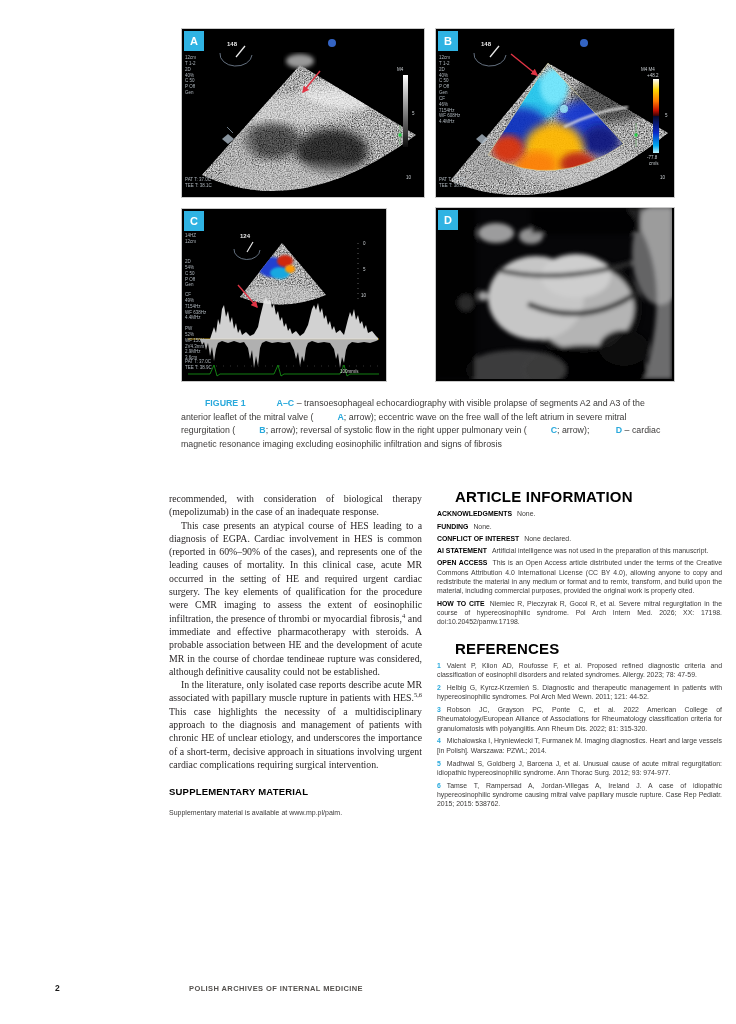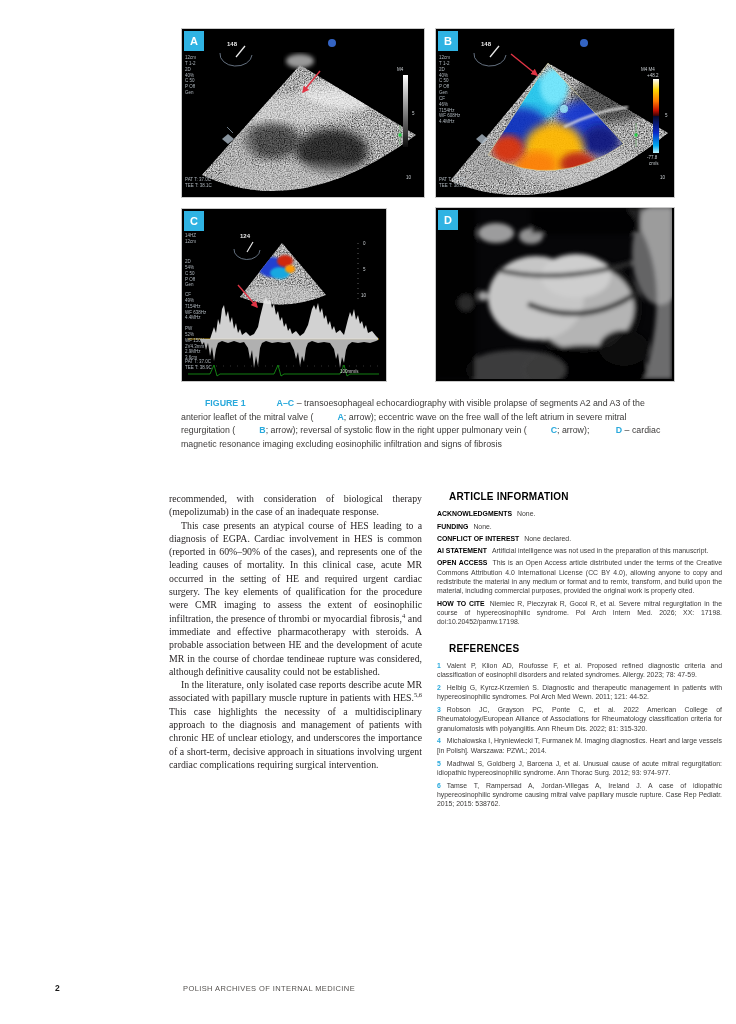--- a/index.html
+++ b/index.html
@@ -30,30 +30,30 @@
             font-size:9.8px;line-height:13.3px;color:#231f20;text-align:justify;}
   .col-left p{margin:0;}
   .col-left p.indent{text-indent:12px;}
   .col-left sup{font-size:6.5px;line-height:0;}
   .supp{margin-top:14px;font-family:"Liberation Sans",sans-serif;text-align:left;}
   .supp h3{margin:0 0 7px 0;font-size:9.5px;letter-spacing:.2px;color:#000;}
   .supp div{font-size:7px;color:#3c3a39;}
 
   .col-right{position:absolute;left:437px;top:492px;width:285px;font-size:6.9px;line-height:9.3px;
              color:#3c3a39;text-align:justify;}
-  .col-right h3{margin:0 0 8px 12px;font-size:10px;letter-spacing:.2px;color:#000;text-align:left;}
+  .col-right h3{margin:0 0 8px 18px;font-size:15px;letter-spacing:.2px;color:#000;text-align:left;}
   .ai-row{margin-bottom:3px;}
   .ai-label{font-weight:bold;color:#000;margin-right:5px;}
   .refs-heading{margin-top:17px !important;}
   .ref-row{margin-bottom:3.5px;}
   .ref-num{color:#29a9dc;font-weight:bold;margin-right:6px;}
 
   
   .footer-num{position:absolute;left:55px;top:983px;font-size:8.5px;font-weight:bold;color:#1a1a1a;}
-  .footer-journal{position:absolute;left:183px;top:984px;font-size:7.5px;letter-spacing:.4px;color:#55524f;}
+  .footer-journal{position:absolute;left:189px;top:984px;font-size:7.5px;letter-spacing:.4px;color:#55524f;font-weight:bold;}
 </style>
 </head>
 <body>
 
 <svg width="0" height="0" style="position:absolute">
   <defs>
     <filter id="speck" x="-5%" y="-5%" width="110%" height="110%">
       <feTurbulence type="fractalNoise" baseFrequency="0.85" numOctaves="3" seed="7" result="t"></feTurbulence>
       <feColorMatrix in="t" type="matrix" values="0 0 0 0 0.78  0 0 0 0 0.78  0 0 0 0 0.78  0 0 0 1.9 -0.5" result="n"></feColorMatrix>
       <feComposite in="n" in2="SourceGraphic" operator="in" result="cl"></feComposite>
@@ -282,20 +282,24 @@
     </svg>
     <div class="plabel">D</div>
   </div>
 
   <div class="caption"><span class="cy fig-label">FIGURE 1</span><span class="cy">A–C</span><span> – transoesophageal echocardiography with visible prolapse of segments A2 and A3 of the anterior leaflet of the mitral valve (</span><span class="cy">A</span><span>; arrow); eccentric wave on the free wall of the left atrium in severe mitral regurgitation (</span><span class="cy">B</span><span>; arrow); reversal of systolic flow in the right upper pulmonary vein (</span><span class="cy">C</span><span>; arrow); </span><span class="cy">D</span><span> – cardiac magnetic resonance imaging excluding eosinophilic infiltration and signs of fibrosis</span></div>
 
   <div class="col-left">
     <p>recommended, with consideration of biological therapy (mepolizumab) in the case of an inadequate response.</p>
     <p class="indent"><span>This case presents an atypical course of HES leading to a diagnosis of EGPA. Cardiac involvement in HES is common (reported in 60%–90% of the cases), and represents one of the leading causes of mortality. In this clinical case, acute MR occurred in the setting of HE and required urgent cardiac surgery. The key elements of qualification for the procedure were CMR imaging to assess the extent of eosinophilic infiltration, the presence of thrombi or myocardial fibrosis,</span><sup>4</sup><span> and immediate and effective pharmacotherapy with steroids. A probable association between HE and the development of acute MR in the course of chordae tendineae rupture was considered, although definitive causality could not be established.</span></p>
     <p class="indent"><span>In the literature, only isolated case reports describe acute MR associated with papillary muscle rupture in patients with HES.</span><sup>5,6</sup><span> This case highlights the necessity of a multidisciplinary approach to the diagnosis and management of patients with chronic HE of unclear etiology, and underscores the importance of a short-term, decisive approach in situations involving urgent cardiac complications requiring surgical intervention.</span></p>
+    <div class="supp">
+      <h3>SUPPLEMENTARY MATERIAL</h3>
+      <div>Supplementary material is available at www.mp.pl/paim.</div>
+    </div>
   </div>
 
   <div class="col-right">
     <h3>ARTICLE INFORMATION</h3>
     <div class="ai-row"><span class="ai-label">ACKNOWLEDGMENTS</span><span class="ai-text">None.</span></div>
     <div class="ai-row"><span class="ai-label">FUNDING</span><span class="ai-text">None.</span></div>
     <div class="ai-row"><span class="ai-label">CONFLICT OF INTEREST</span><span class="ai-text">None declared.</span></div>
     <div class="ai-row"><span class="ai-label">AI STATEMENT</span><span class="ai-text">Artificial intelligence was not used in the preparation of this manuscript.</span></div>
     <div class="ai-row"><span class="ai-label">OPEN ACCESS</span><span class="ai-text">This is an Open Access article distributed under the terms of the Creative Commons Attribution 4.0 International License (CC BY 4.0), allowing anyone to copy and redistribute the material in any medium or format and to remix, transform, and build upon the material, including commercial purposes, provided the original work is properly cited.</span></div>
     <div class="ai-row"><span class="ai-label">HOW TO CITE</span><span class="ai-text">Niemiec R, Pieczyrak R, Gocol R, et al. Severe mitral regurgitation in the course of hypereosinophilic syndrome. Pol Arch Intern Med. 2026; XX: 17198. doi:10.20452/pamw.17198.</span></div>

